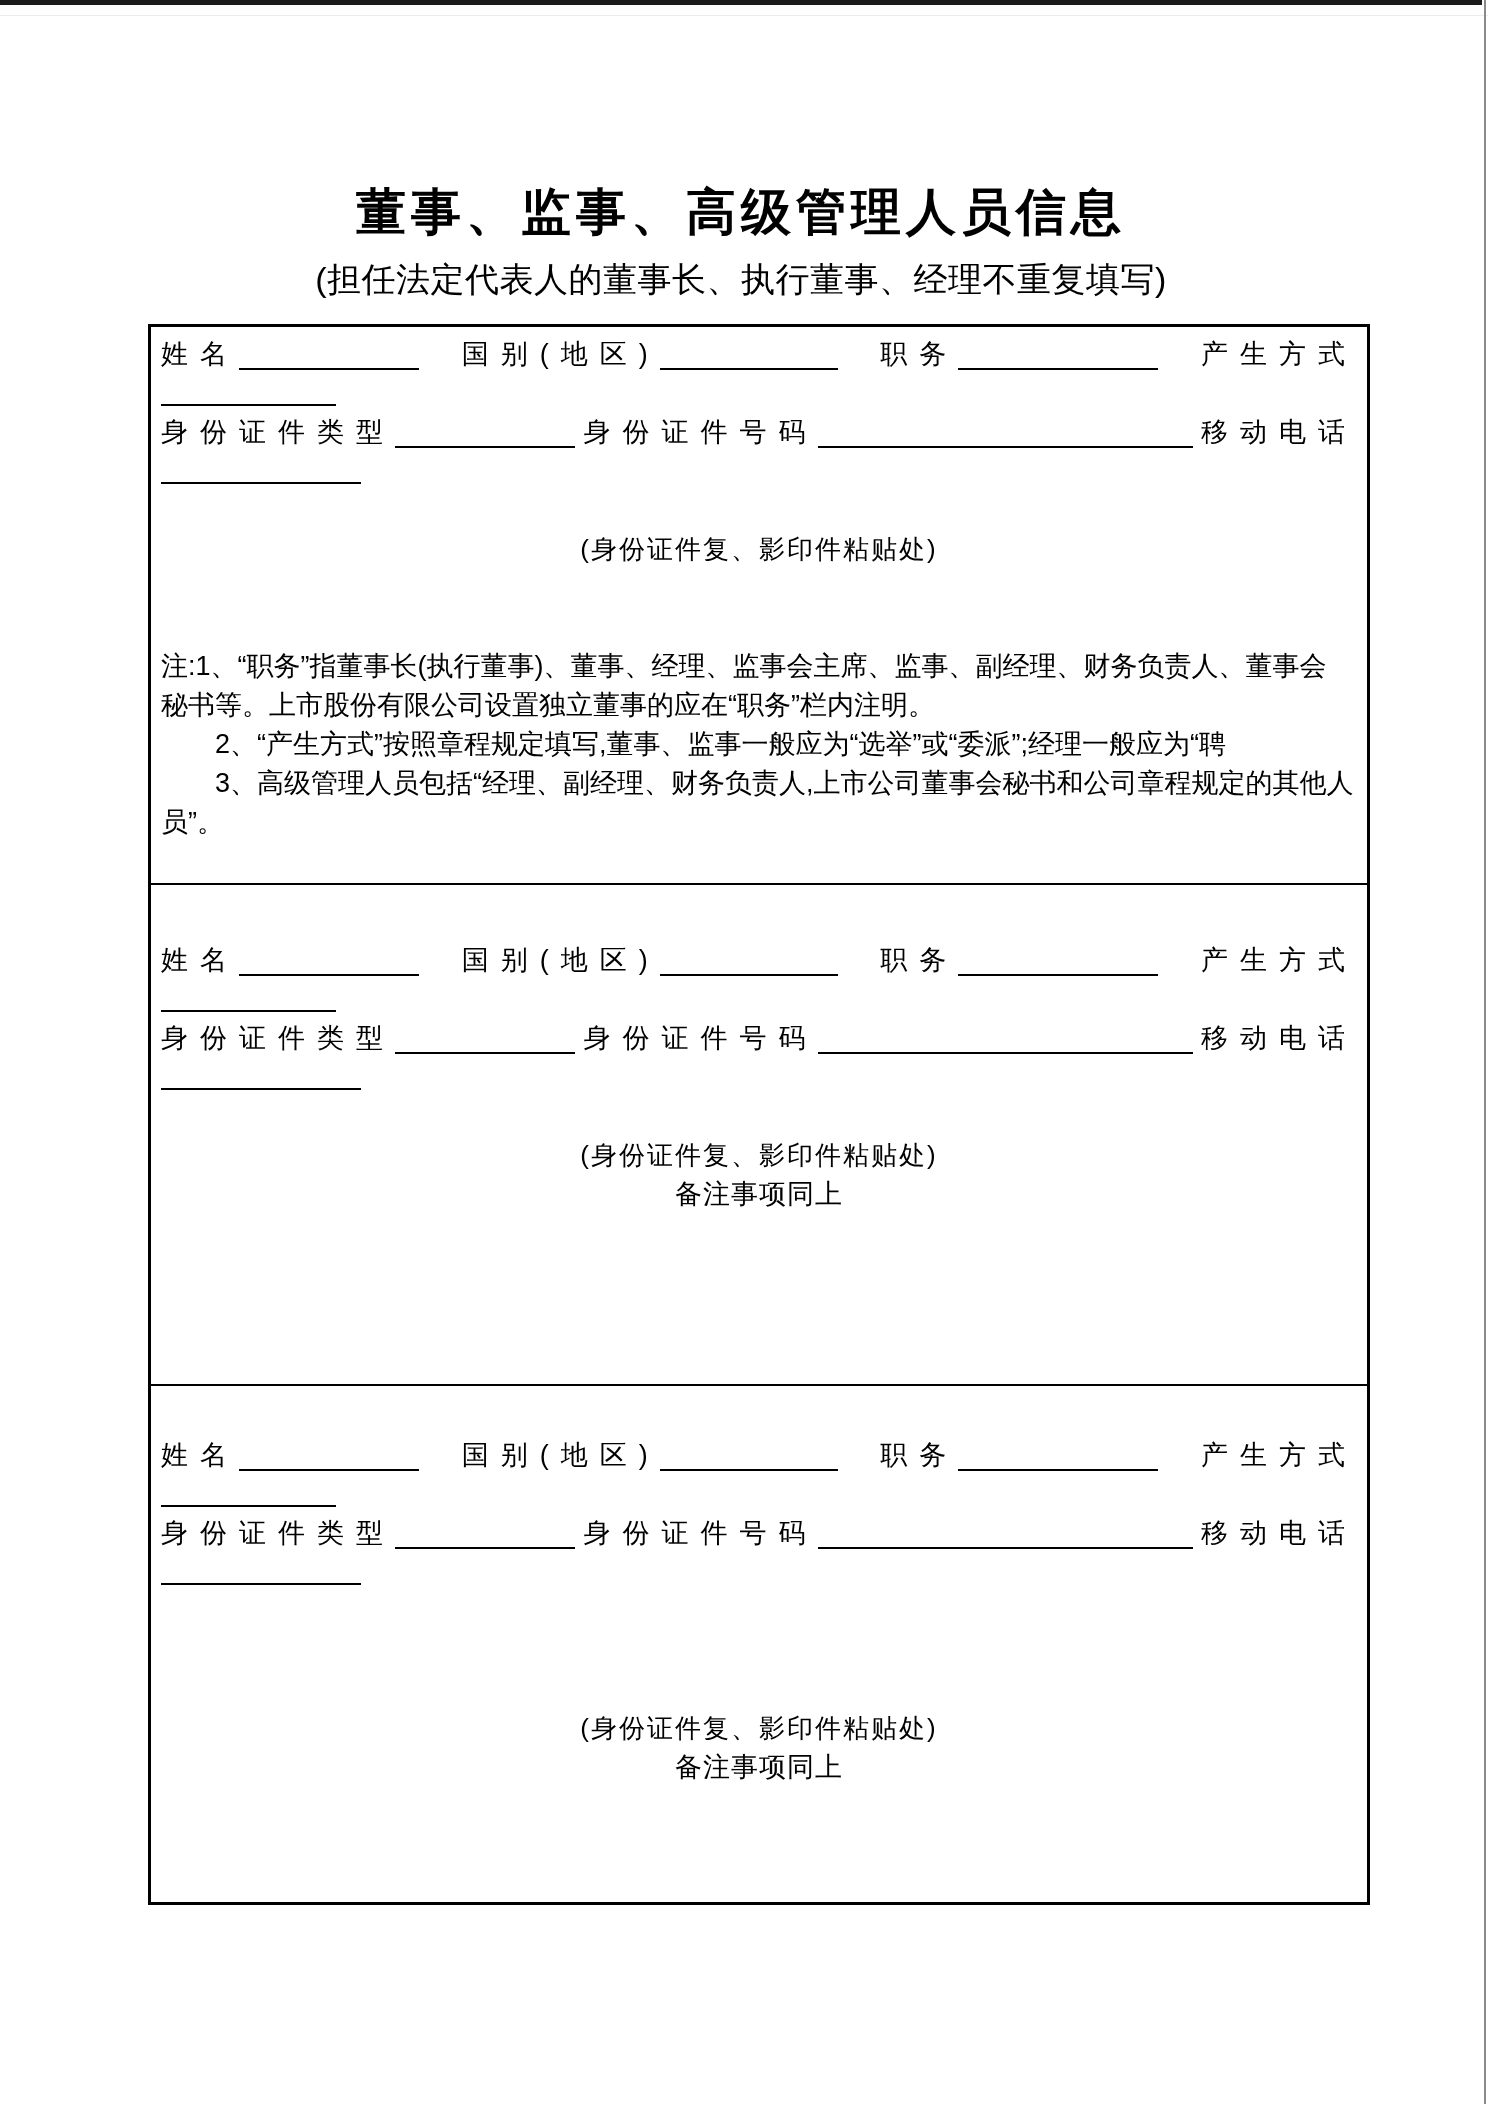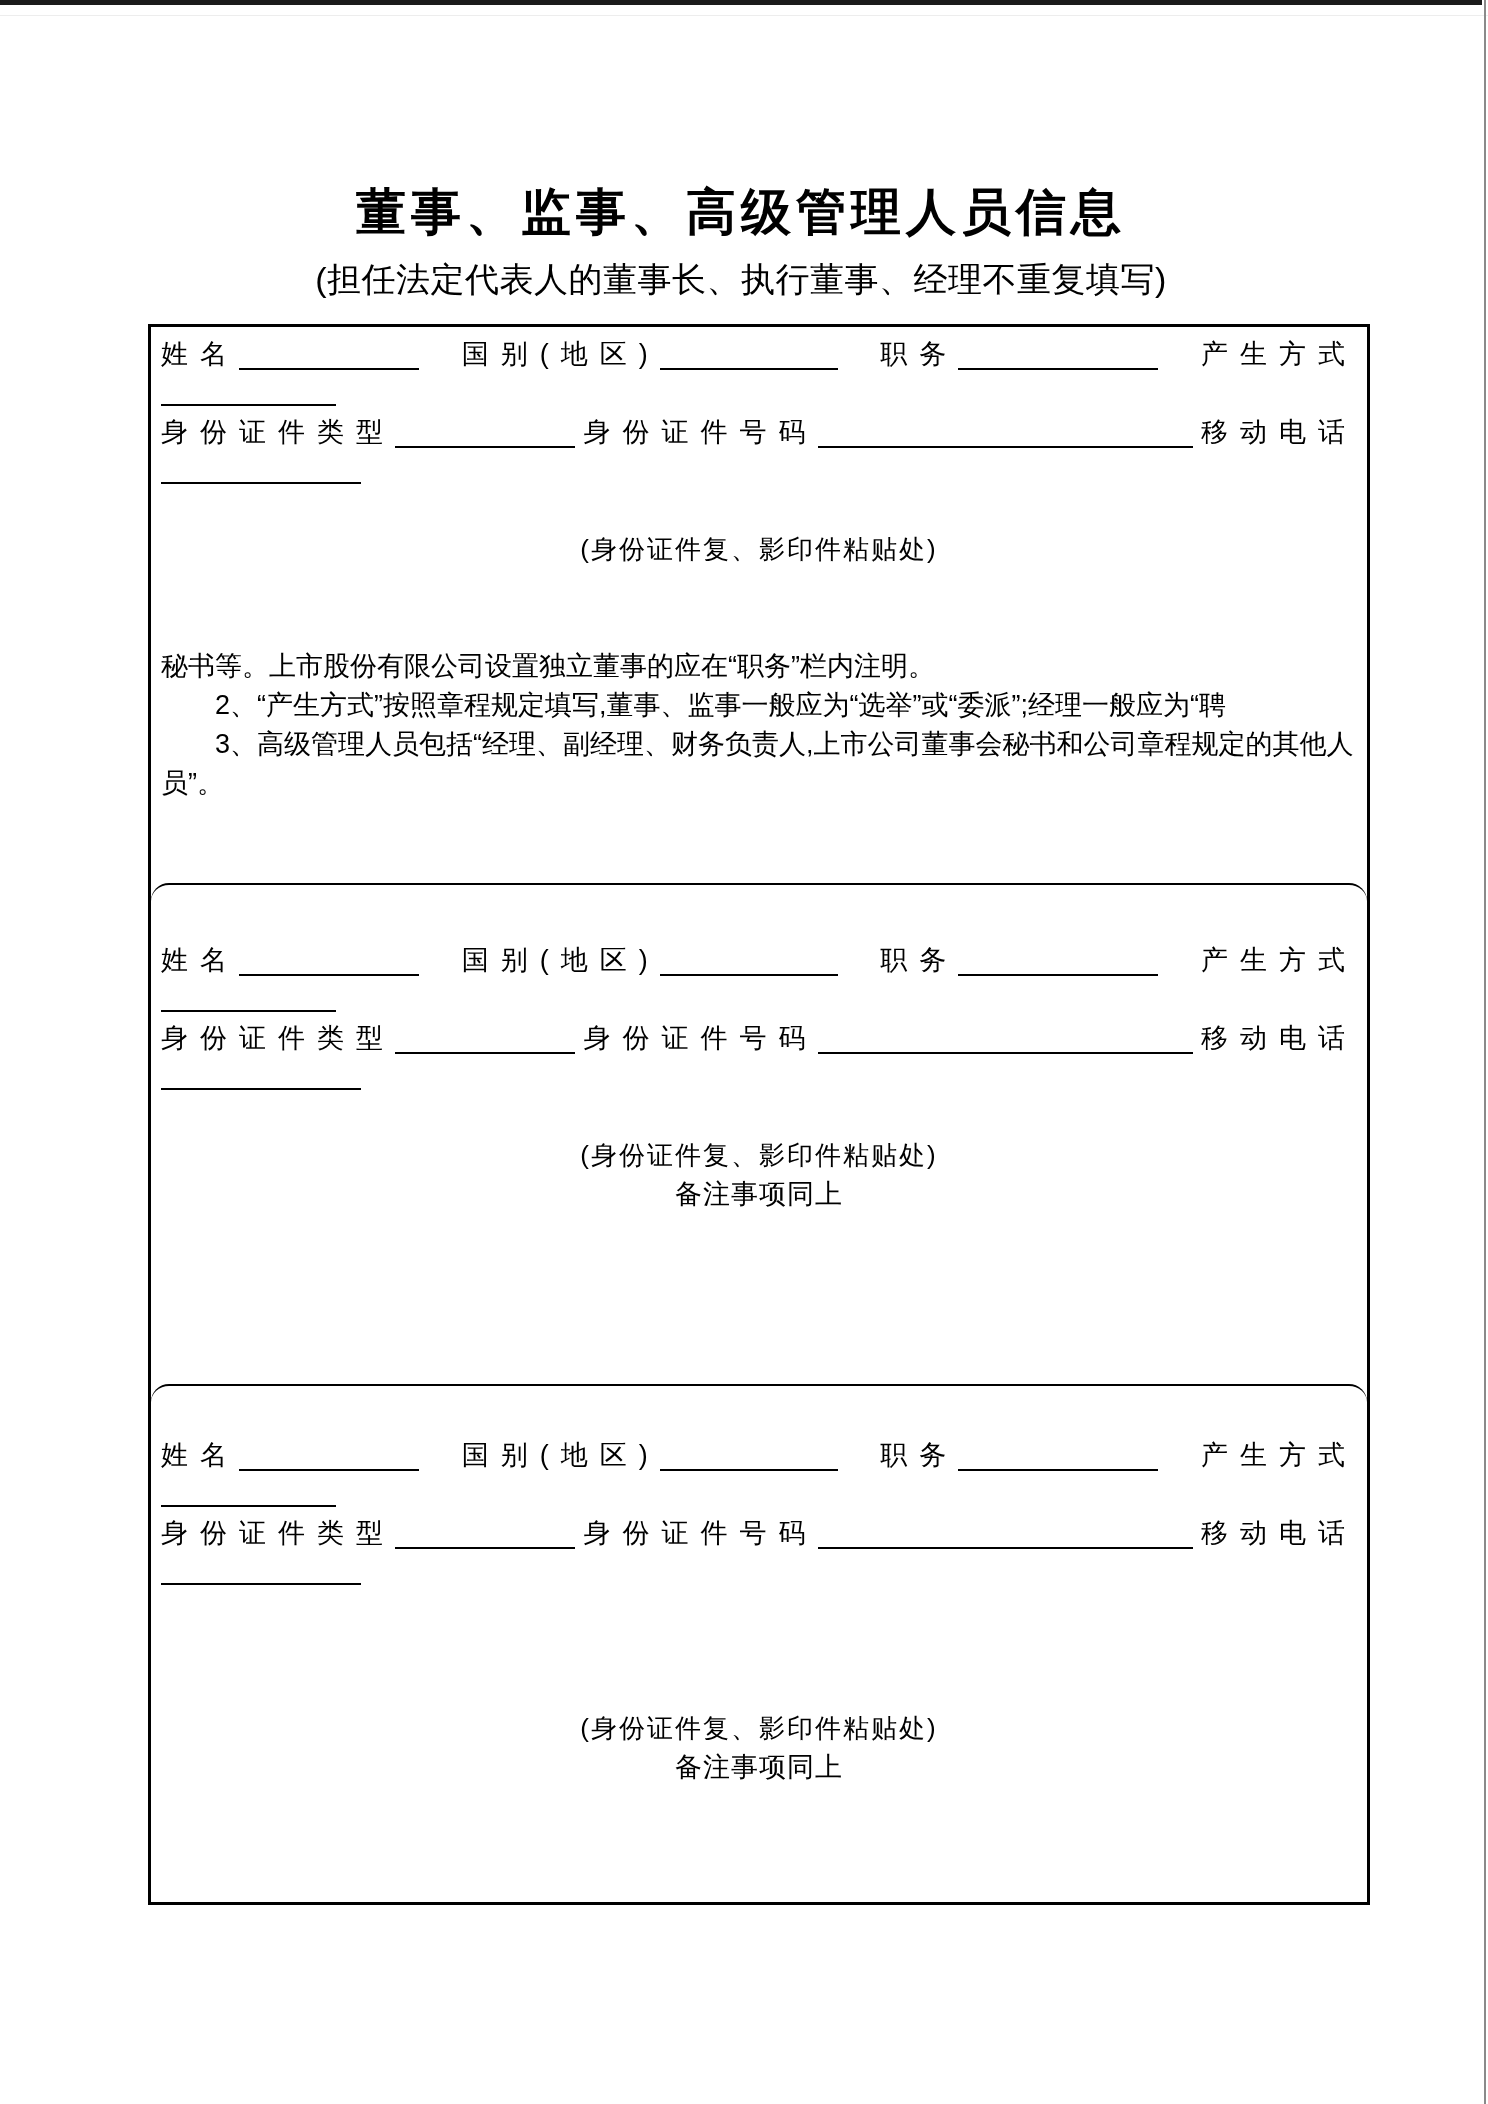--- a/index.html
+++ b/index.html
@@ -64,21 +64,20 @@
     top: 324px; left: 148px;
     width: 1222px;
     height: 1581px;
     border: 3px solid #000000;
     box-sizing: border-box;
   }
   .section {
     box-sizing: border-box;
     padding: 0 10px;
     overflow: hidden;
-    border-radius: 18px;
   }
   .sec-1 { height: 556px; padding-top: 8px; }
   .sec-2 { height: 501px; border-top: 2px solid #000; padding-top: 56px; }
   .sec-3 { height: 518px; border-top: 2px solid #000; padding-top: 50px; }
 
   .row {
     display: flex;
     justify-content: space-between;
     height: 39px;
     line-height: 39px;
@@ -156,20 +155,21 @@
     <div class="row">
       <span class="grp"><span class="lbl">身份证件类型</span><span class="u w180"></span></span>
       <span class="grp"><span class="lbl">身份证件号码</span><span class="u w375"></span></span>
       <span class="lbl">移动电话</span>
     </div>
     <div class="cont">
         <span class="u-block w200"></span>
       </div>
     <div class="paste mt39">(身份证件复、影印件粘贴处)</div>
     <div class="notes">
+      <div class="note-line">注:1、“职务”指董事长(执行董事)、董事、经理、监事会主席、监事、副经理、财务负责人、董事会</div>
       <div class="note-line">秘书等。上市股份有限公司设置独立董事的应在“职务”栏内注明。</div>
       <div class="note-line">　　2、“产生方式”按照章程规定填写,董事、监事一般应为“选举”或“委派”;经理一般应为“聘</div>
       <div class="note-line">　　3、高级管理人员包括“经理、副经理、财务负责人,上市公司董事会秘书和公司章程规定的其他人</div>
       <div class="note-line">员”。</div>
     </div>
   </div>
 
   <div class="section sec-2">
     <div class="row">
       <span class="grp"><span class="lbl">姓名</span><span class="u w180"></span></span>

